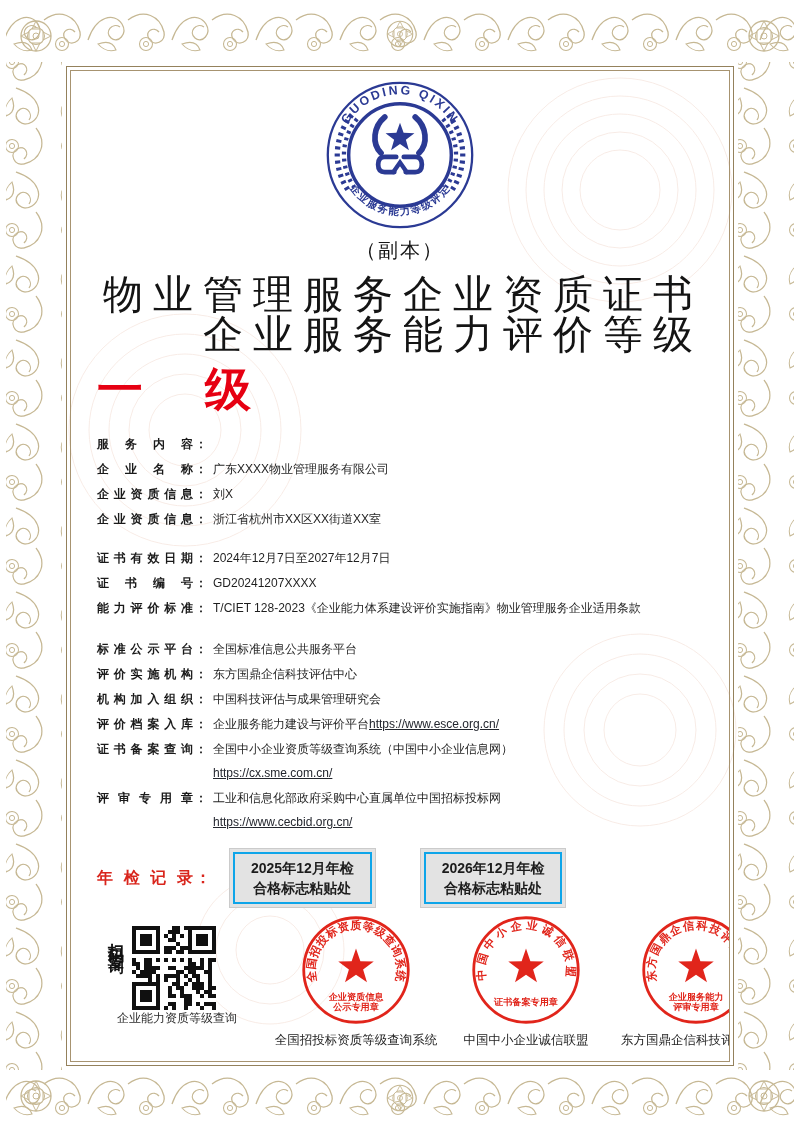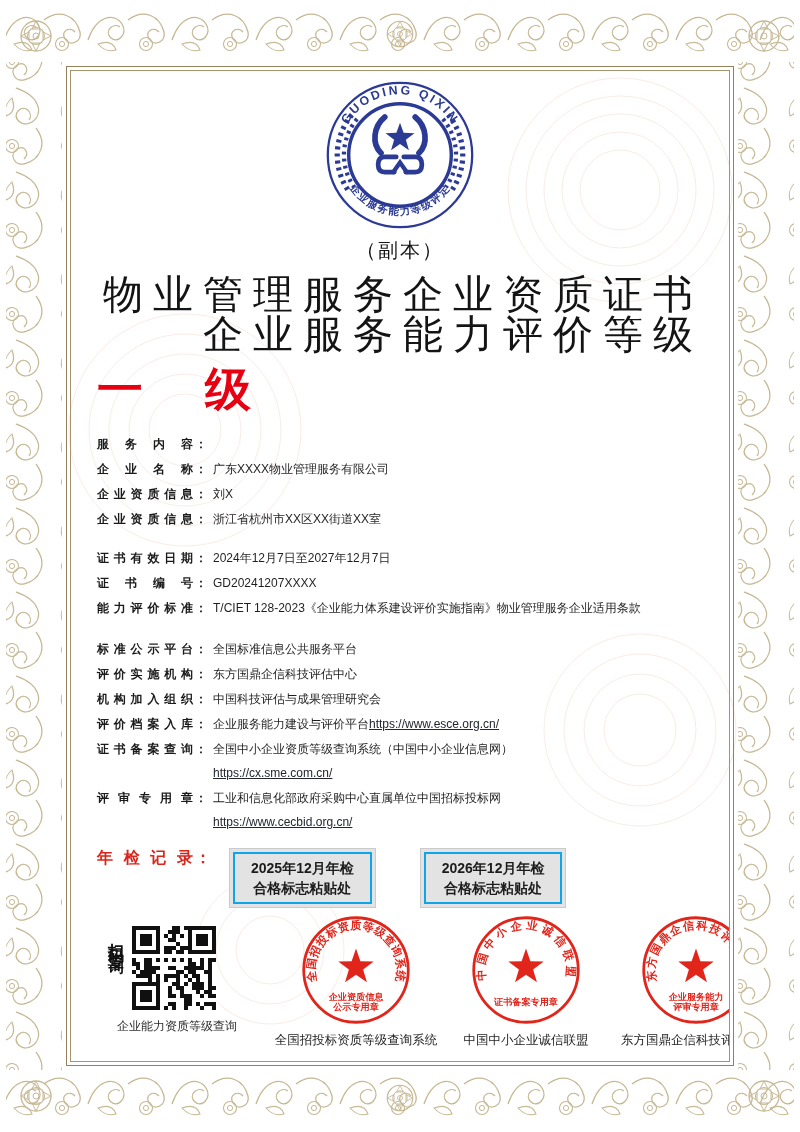--- a/index.html
+++ b/index.html
@@ -24,38 +24,38 @@
   .row{display:flex;align-items:flex-start;margin-top:1px;}
   .lbl{display:inline-block;width:96px;flex:0 0 96px;text-align:justify;text-align-last:justify;
        font-weight:600;color:#1a1a1a;}
   .colon{flex:0 0 auto;margin:0 6px 0 2px;font-weight:600;}
   .val{flex:1;color:#1f1f1f;}
   .g-gap1{margin-top:15px;}
   .g-gap2{margin-top:17px;}
   .cert-link{color:#23262e;text-decoration:underline;}
   .link-block{display:block;}
 
-  .annual{display:flex;align-items:flex-start;margin-top:14px;font-size:16px;}
+  .annual{display:flex;align-items:center;margin-top:14px;font-size:16px;}
   .annual .lbl{color:#d9251c;font-weight:700;}
   .annual .colon{color:#d9251c;font-weight:700;}
   .annual-boxes{display:flex;gap:44px;margin-left:12px;}
   .check-box{background:#e3e3e3;border:1px solid #cbcbcb;padding:3px;}
   .check-box-inner{border:2px solid #0ea5e9;padding:4px 16px;text-align:center;
                    font-size:14px;line-height:20px;color:#1c1c1c;font-weight:bold;}
 
   .bottom-row{display:flex;margin-top:6px;align-items:flex-start;}
   .qr-block{flex:0 0 168px;padding-top:12px;}
   .qr-top{display:flex;align-items:flex-start;}
   .qr-side{writing-mode:vertical-rl;font-size:16px;font-weight:700;letter-spacing:5px;
            color:#111;margin:4px 6px 0 8px;}
   .qr{width:84px;height:84px;display:grid;grid-template-columns:repeat(21,4px);
       grid-template-rows:repeat(21,4px);background:#fff;}
   .qr div{width:4px;height:4px;}
   .qr .b{background:#101010;}
-  .qr-cap1{font-size:12px;color:#2a2a2a;margin-top:8px;text-align:center;width:160px;}
+  .qr-cap1{font-size:12px;color:#2a2a2a;text-align:center;width:160px;}
 
   .seals{flex:1;display:flex;justify-content:space-between;padding-left:6px;}
   .seal-block{width:170px;text-align:center;}
   .seal{width:112px;height:112px;}
   .seal-cap1{font-size:12.5px;color:#232323;margin-top:2px;}
 
   .ring-text{font-size:12px;font-weight:700;fill:#e1251b;letter-spacing:0.5px;}
   .ring-wide{letter-spacing:4px;}
   .ring-mid{letter-spacing:1.5px;}
   .seal-inner-text{font-size:9.8px;font-weight:700;fill:#e1251b;}

